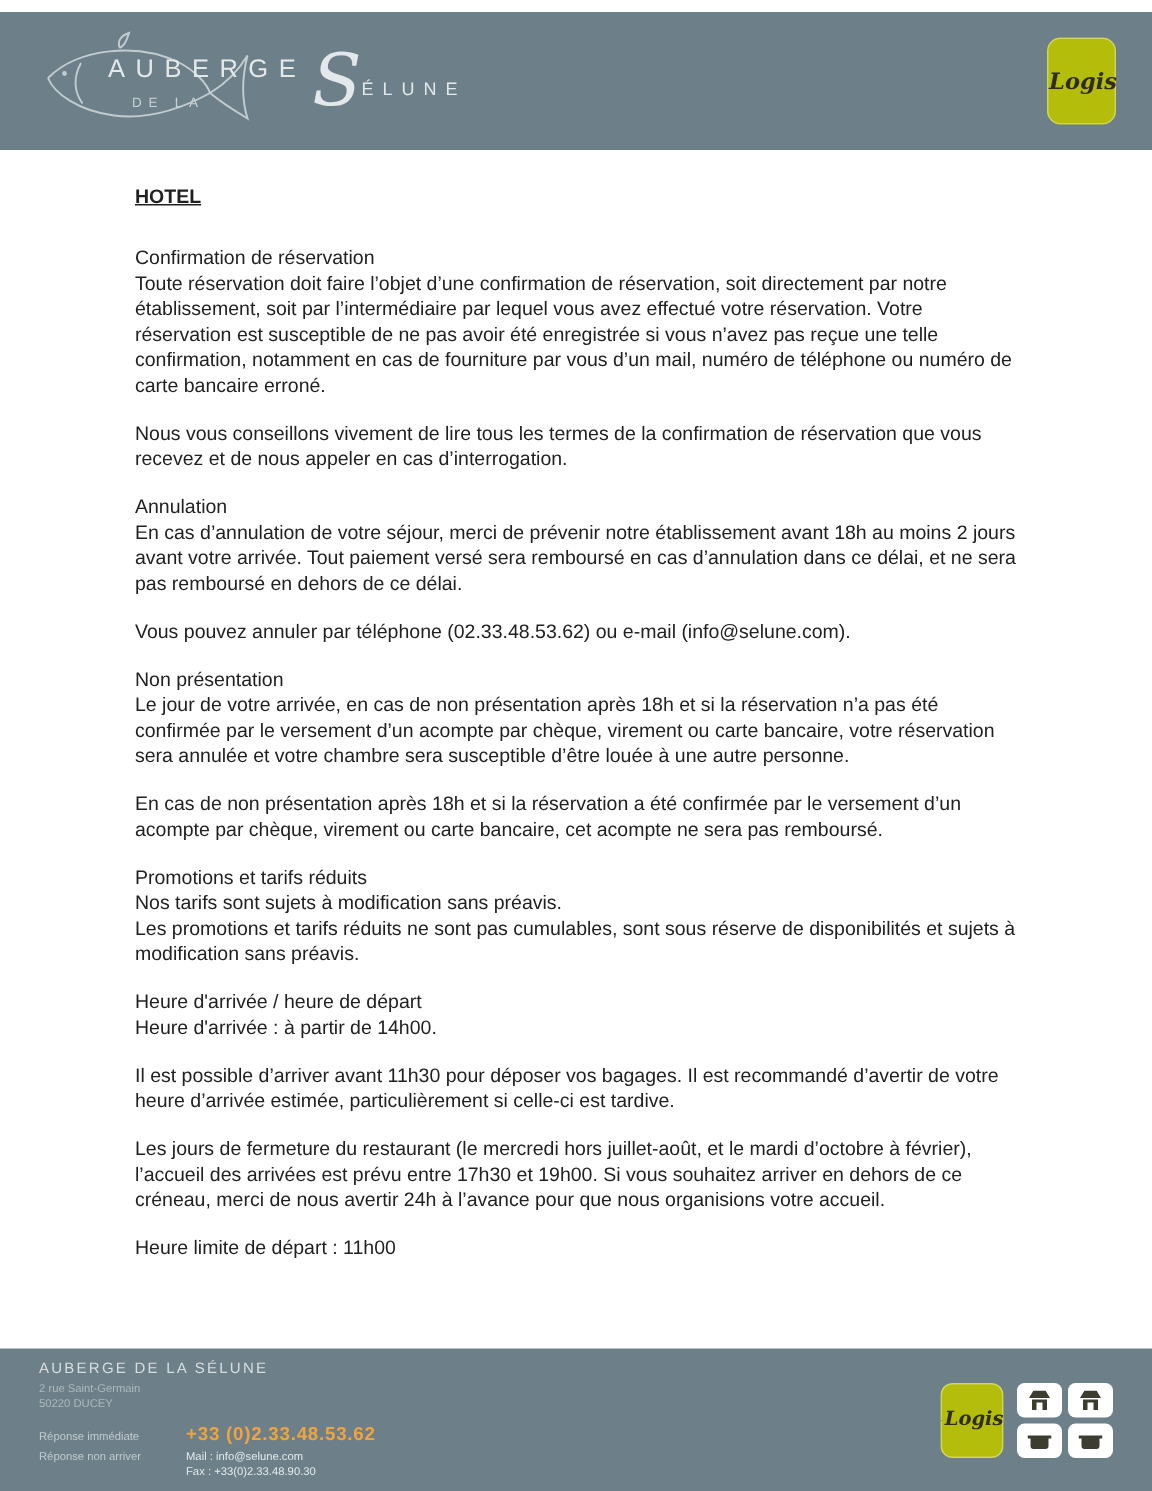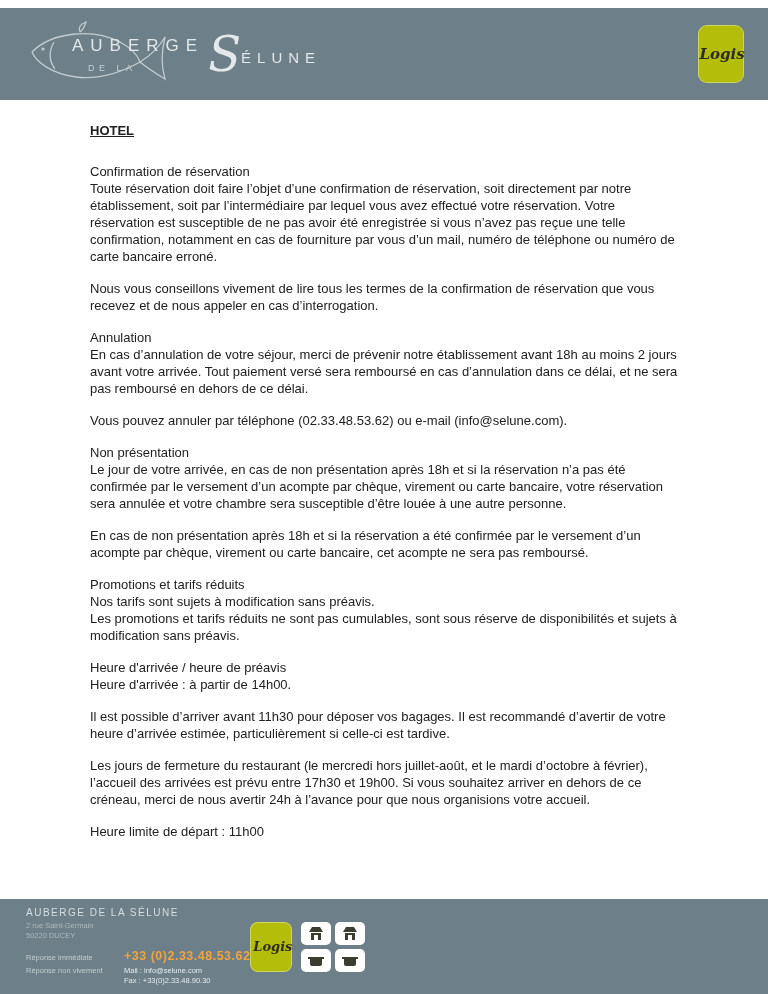--- a/index.html
+++ b/index.html
@@ -15,37 +15,37 @@
   
   .header { flex: 0 0 92px; height: 92px; display: flex; align-items: center; justify-content: space-between; padding: 0 24px 0 16px; position: relative; }
   .brand { position: relative; display: flex; align-items: center; height: 100%; }
   .fish { position: absolute; left: 2px; top: 12px; opacity: .9; }
   .brand-text { position: relative; display: flex; align-items: center; margin-left: 56px; }
   .brand-left { display: flex; flex-direction: column; }
   .auberge { font-size: 17px; letter-spacing: 7px; color: #e3e8ea; }
   .dela { font-size: 9px; letter-spacing: 4.5px; color: #c9d2d5; margin-top: 7px; padding-left: 16px; }
   .brand-right { display: flex; align-items: flex-end; margin-left: 4px; }
   .bigS { font-family: "DejaVu Serif", serif; font-style: italic; font-size: 48px; line-height: 38px; color: #e3e8ea; }
-  .elune { font-size: 15px; letter-spacing: 6px; color: #e3e8ea; padding-bottom: 7px; }
+  .elune { font-size: 12px; letter-spacing: 6px; color: #e3e8ea; padding-bottom: 7px; }
 
   .logis-badge { width: 46px; height: 58px; background: #b4bd0a; border-radius: 9px; display: flex; flex-direction: row; align-items: center; justify-content: center; gap: 2px; box-shadow: inset 0 0 0 1px rgba(255,255,255,.35); }
   .logis-badge .logis-text { font-family: "DejaVu Serif", serif; font-style: italic; font-weight: bold; font-size: 15px; color: #2e2d22; }
   .logis-badge.small { width: 42px; height: 50px; border-radius: 8px; }
   .logis-badge.small .logis-text { font-size: 13px; }
 
   
   main { flex: 1 1 auto; padding: 22px 90px 0 90px; font-size: 13px; line-height: 17px; overflow: hidden; }
   .doc-title { font-weight: bold; text-decoration: underline; font-size: 13px; margin: 0 0 24px 0; }
   .section { margin-bottom: 10px; }
   .section h3 { font-size: 13px; font-weight: normal; margin: 0; }
   .section p { margin: 0 0 15px 0; }
   .section p.tight { margin-bottom: 0; }
 
   
-  .footer { flex: 0 0 94px; display: flex; align-items: stretch; padding: 8px 26px; color: #dfe5e7; }
+  .footer { flex: 0 0 94px; display: flex; justify-content: space-between; align-items: stretch; padding: 8px 26px; color: #dfe5e7; }
   .footer-left { display: flex; flex-direction: column; }
   .f-brand { font-size: 10px; letter-spacing: 1.5px; color: #d7dee0; margin-bottom: 3px; }
   .f-addr { font-size: 7.5px; color: #aeb9bd; line-height: 10px; }
   .f-rows { margin-top: 8px; display: grid; grid-template-columns: 90px auto; column-gap: 8px; row-gap: 3px; align-items: baseline; }
   .f-label { font-size: 7.5px; color: #c3ccd0; }
   .f-phone { font-size: 12.5px; font-weight: bold; color: #f0a43e; letter-spacing: .5px; }
   .f-contact { font-size: 7.5px; color: #e4eaec; line-height: 10px; }
   .footer-badges { display: flex; align-items: center; gap: 9px; }
   .rating-grid { display: grid; grid-template-columns: repeat(2, 30px); grid-auto-rows: 23px; gap: 4px; }
   .rating-box { background: #ffffff; border-radius: 5px; display: flex; align-items: center; justify-content: center; }
@@ -105,37 +105,37 @@
       <p>En cas de non présentation après 18h et si la réservation a été confirmée par le versement d’un acompte par chèque, virement ou carte bancaire, cet acompte ne sera pas remboursé.</p>
     </div>
 
     <div class="section">
       <h3>Promotions et tarifs réduits</h3>
       <p class="tight">Nos tarifs sont sujets à modification sans préavis.</p>
       <p>Les promotions et tarifs réduits ne sont pas cumulables, sont sous réserve de disponibilités et sujets à modification sans préavis.</p>
     </div>
 
     <div class="section">
-      <h3>Heure d'arrivée / heure de préavis</h3>
+      <h3>Heure d'arrivée / heure de départ</h3>
       <p>Heure d'arrivée : à partir de 14h00.</p>
       <p>Il est possible d’arriver avant 11h30 pour déposer vos bagages. Il est recommandé d’avertir de votre heure d’arrivée estimée, particulièrement si celle-ci est tardive.</p>
       <p>Les jours de fermeture du restaurant (le mercredi hors juillet-août, et le mardi d’octobre à février), l’accueil des arrivées est prévu entre 17h30 et 19h00. Si vous souhaitez arriver en dehors de ce créneau, merci de nous avertir 24h à l’avance pour que nous organisions votre accueil.</p>
       <p>Heure limite de départ : 11h00</p>
     </div>
   </main>
 
   <footer class="band footer">
     <div class="footer-left">
       <span class="f-brand">AUBERGE DE LA SÉLUNE</span>
       <span class="f-addr">2 rue Saint-Germain</span>
       <span class="f-addr">50220 DUCEY</span>
       <div class="f-rows">
         <span class="f-label">Réponse immédiate</span>
         <span class="f-phone">+33 (0)2.33.48.53.62</span>
-        <span class="f-label">Réponse non vivement</span>
+        <span class="f-label">Réponse non arriver</span>
         <span class="f-contact">
           <span>Mail : info@selune.com</span><br>
           <span>Fax : +33(0)2.33.48.90.30</span>
         </span>
       </div>
     </div>
     <div class="footer-badges">
       <div class="logis-badge small">
         <svg width="14" height="12" viewBox="0 0 16 13">
           <path fill="#2e2d22" d="M1 5 L4 0 h8 l3 5 z M3 6 h10 v7 h-3 v-5 h-4 v5 H3 z"></path>

